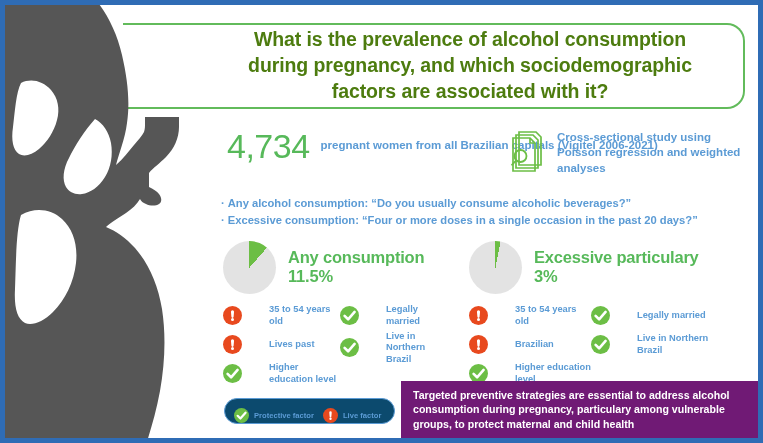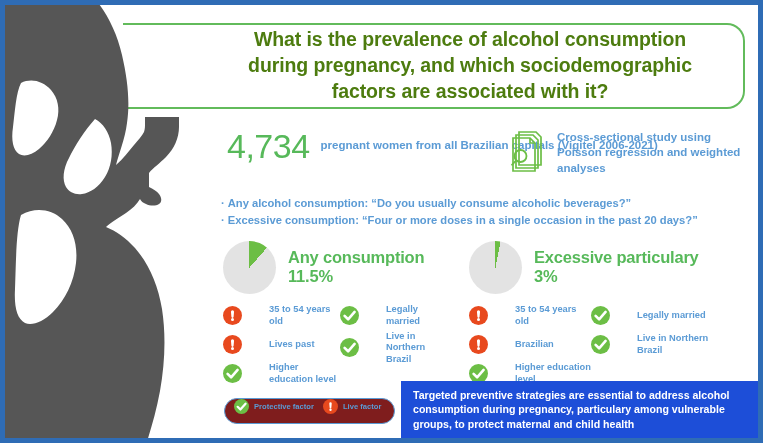--- a/index.html
+++ b/index.html
@@ -190,23 +190,23 @@
   
   .legend {
     position: absolute;
     left: 219px;
     top: 393px;
     width: 171px;
     height: 26px;
     box-sizing: border-box;
     border: 1.4px solid #5b9bd5;
     border-radius: 13px;
-    background: #7f1d1d;
-    display: flex;
-    align-items: flex-start;
+    background: #0c4a6e;
+    display: flex;
+    align-items: flex-end;
     z-index: 6;
   }
   .legend-item {
     display: flex;
     align-items: center;
     margin-left: 9px;
   }
   .legend-item .factor-icon {
     width: 15px;
     height: 15px;
@@ -218,21 +218,21 @@
     font-weight: bold;
   }
 
   
   .conclusion {
     position: absolute;
     left: 396px;
     top: 376px;
     width: 362px;
     height: 57px;
-    background: #1d4ed8;
+    background: #701a75;
     display: flex;
     align-items: center;
     z-index: 6;
   }
   .conclusion-text {
     color: #ffffff;
     font-size: 10.6px;
     font-weight: bold;
     line-height: 1.37;
     padding: 0 12px;

